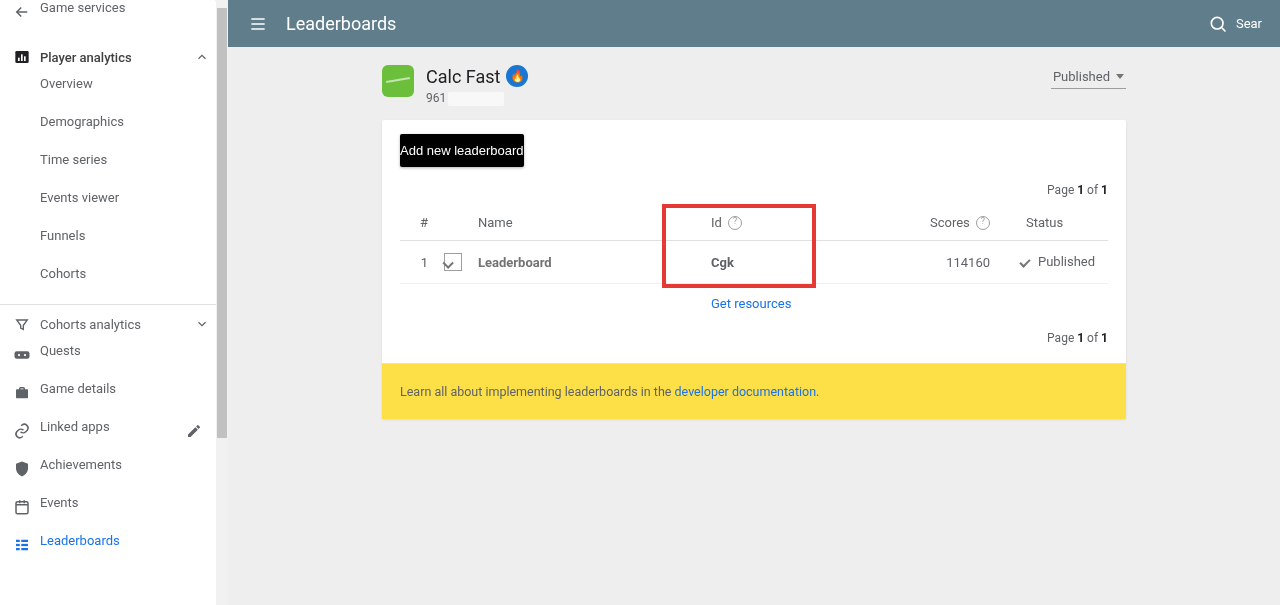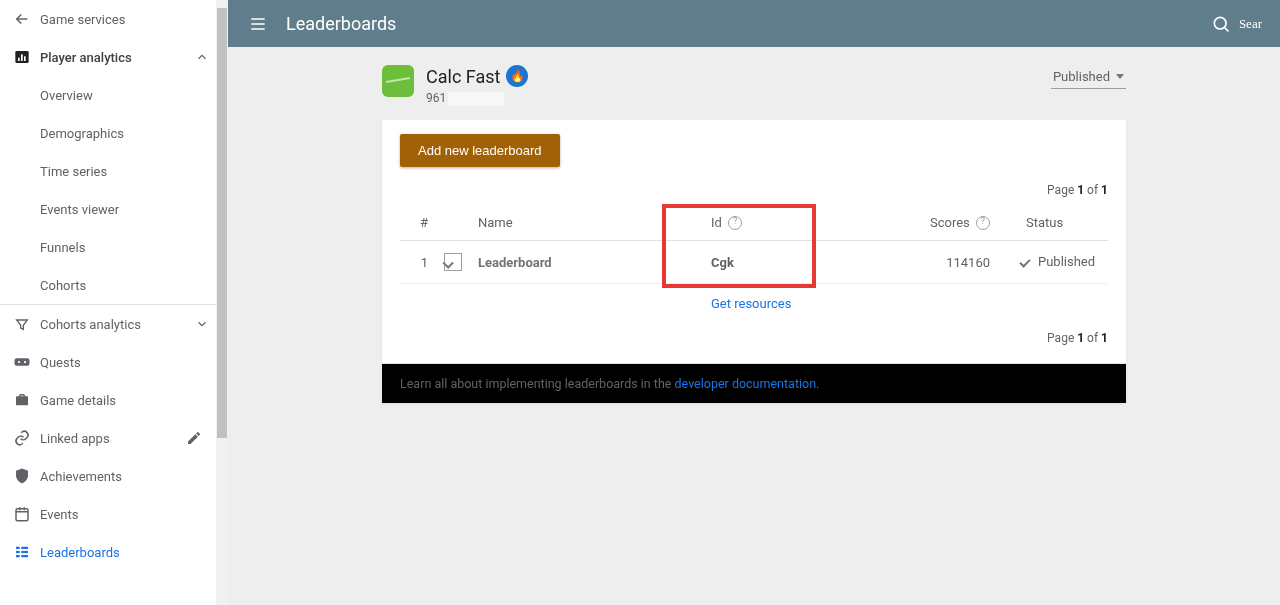--- a/index.html
+++ b/index.html
@@ -1,77 +1,77 @@
 <!DOCTYPE html>
 <html><head>
 <meta charset="utf-8">
 <style>
 * { box-sizing: border-box; margin: 0; padding: 0; }
 body { font-family: Roboto, Arial, sans-serif; font-size: 13px; color: #5f6368; background: #eeeeee; width: 1280px; height: 605px; overflow: hidden; }
 .layout { display: flex; width: 100%; height: 100%; }
 .sidebar { width: 228px; background: #fff; flex-shrink: 0; overflow-y: auto; position: relative; }
-.sidebar-item { display: flex; align-items: center; height: 38px; padding: 0 16px 0 10px; cursor: pointer; position: relative; }
+.sidebar-item { display: flex; align-items: flex-start; height: 38px; padding: 0 16px 0 10px; cursor: pointer; position: relative; }
 .sidebar-item.active { color: #1a73e8; }
 .sidebar-item .icon { width: 24px; height: 24px; display:flex; align-items:center; justify-content:center; margin-right: 6px; color:#5f6368; }
 .sidebar-item.active .icon { color: #1a73e8; }
 .sidebar-item .label { flex: 1; font-size: 13px; }
 .sidebar-sub { padding-left: 40px; }
 .sidebar-group { display:flex; align-items:center; height: 38px; padding: 0 16px 0 10px; cursor:pointer; }
 .sidebar-group .icon { width: 24px; height:24px; display:flex; align-items:center; justify-content:center; margin-right:6px; color:#202124; }
 .sidebar-group .label { flex:1; font-size: 13px; color:#404040; font-weight:500; }
 .sidebar-group .chev { width:20px; height:20px; display:flex; align-items:center; justify-content:center; color:#5f6368; }
 .sidebar-group.muted .label { color:#5f6368; font-weight:400; }
 .sidebar-group.muted .icon { color:#5f6368; }
 .divider { height:1px; background:#e0e0e0; margin: 0; }
 .edit-icon { color:#0f9d58; }
 .scrollbar-gutter { position:absolute; right:0; top:0; width:12px; height:100%; background:#f1f1f1; }
 .scroll-thumb { position:absolute; left:1px; width:10px; background:#c1c1c1; border-radius:0; }
 
 .main { flex:1; display:flex; flex-direction:column; background:#eeeeee; overflow:hidden; }
 .appbar { height:47px; background:#607d8b; display:flex; align-items:center; padding:0 18px; color:#fff; }
 .appbar .hamburger { width:24px; height:24px; display:flex; align-items:center; justify-content:center; cursor:pointer; margin-right: 16px; }
 .appbar .title { font-size: 18px; font-weight:400; flex:1; }
-.appbar .search { display:flex; align-items:center; gap:6px; font-size:13px;font-family:Liberation Serif, serif; }
+.appbar .search { display:flex; align-items:center; gap:6px; font-size:13px; }
 .appbar .search .sicon { width:24px; height:24px; display:flex; align-items:center; justify-content:center; }
 
 .content { flex:1; overflow:auto; padding: 18px 0 30px 0; }
 .content-inner { width: 744px; margin: 0 auto; }
 .app-header { display:flex; align-items:flex-start; gap:12px; margin-bottom: 14px; }
 .app-icon { width:32px; height:32px; background:#6cbf3a; border-radius:6px; position:relative; overflow:hidden; flex-shrink:0; display:flex; align-items:center; justify-content:center; color:#fff; font-size:10px; }
 .app-icon::before { content:""; position:absolute; left:4px; right:4px; top:14px; height:2px; background:rgba(255,255,255,0.6); transform:rotate(-10deg); }
 .app-meta { flex:1; }
 .app-title-row { display:flex; align-items:center; gap:6px; }
 .app-name { font-size:18px; color:#202124; }
 .flame { width:22px; height:22px; border-radius:50%; background:#1976d2; display:flex; align-items:center; justify-content:center; font-size:12px; }
 .app-id { font-size:12px; color:#5f6368; margin-top:4px; display:inline-block; }
 .app-id-blur { display:inline-block; width:56px; height:14px; background:#f8f8f8; vertical-align:middle; border-radius:2px; margin-left:2px; }
 .pub-select { font-size:13px; color:#5f6368; border-bottom:1px solid #9e9e9e; padding: 4px 2px; display:flex; align-items:center; gap:6px; cursor:pointer; }
 .pub-select .tri { width:0; height:0; border-left:4px solid transparent; border-right:4px solid transparent; border-top:5px solid #757575; }
 
 .card { background:#fff; border-radius:2px; box-shadow: 0 1px 3px rgba(0,0,0,0.08); padding: 0; }
 .card-body { padding: 14px 18px 0 18px; }
-.btn-primary { background:#a16207; color:#fff; border:none; padding: 9px 18px; font-size:13px; border-radius:2px; cursor:pointer; box-shadow:0 1px 3px rgba(0,0,0,0.3); margin-bottom: 8px; }
+.btn-primary { background:#000000; color:#fff; border:none; padding: 9px 0; font-size:13px; border-radius:2px; cursor:pointer; box-shadow:0 1px 3px rgba(0,0,0,0.3); margin-bottom: 8px; }
 .pager { text-align:right; font-size:12px; color:#5f6368; padding:8px 0; }
 .pager b { color:#202124; font-weight:700; }
 
 .table { width:100%; border-collapse:collapse; font-size:13px; }
 .table th { text-align:left; font-weight:400; color:#5f6368; padding: 10px 8px; border-bottom:1px solid #e0e0e0; }
 .table th.num { text-align:right; width:36px; }
 .table td { padding: 12px 8px; border-bottom:1px solid #f0f0f0; color:#5f6368; vertical-align:middle; }
 .table td.num { text-align:right; }
 .lb-name { font-weight:700; color:#737373; }
 .lb-icon { width:18px; height:18px; border:1px solid #9e9e9e; display:inline-block; vertical-align:middle; position:relative; }
 .lb-icon::before { content:""; position:absolute; left:2px; top:8px; width:6px; height:6px; border-left:2px solid #757575; border-bottom:2px solid #757575; transform:rotate(-45deg) translateY(-4px); }
 .help-circ { display:inline-block; width:14px; height:14px; border:1.3px solid #9e9e9e; border-radius:50%; position:relative; vertical-align:middle; margin-left:3px; }
 .help-circ::after { content:"?"; position:absolute; left:0; right:0; top:-1px; text-align:center; font-size:9px; color:#9e9e9e; }
 .check { display:inline-block; width:14px; height:14px; position:relative; vertical-align:middle; margin-right:6px; }
 .check::before { content:""; position:absolute; left:2px; top:3px; width:8px; height:4px; border-left:2px solid #757575; border-bottom:2px solid #757575; transform:rotate(-45deg); }
 .link { color:#1a73e8; cursor:pointer; }
 .getres-row td { border-bottom:none; }
-.info-strip { background:#000000; padding:12px 18px; font-size:12.5px; color:#5f6368; border-top:1px solid #e0e0e0; }
+.info-strip { background:#fde047; padding:20px 18px; font-size:12.5px; color:#5f6368; border-top:1px solid #e0e0e0; }
 
 .id-highlight { position:absolute; border: 4px solid #e53935; pointer-events:none; }
 .id-cell-wrap { position:relative;font-weight:bold; }
 
 .collapse-handle { position:absolute; top:0; right:-1px; width:14px; height:14px; background:#e0e0e0; clip-path: polygon(0 0, 100% 0, 100% 100%); border-top-right-radius:2px; }
 
 svg { display:block; }
 </style>
 </head>
 <body>

